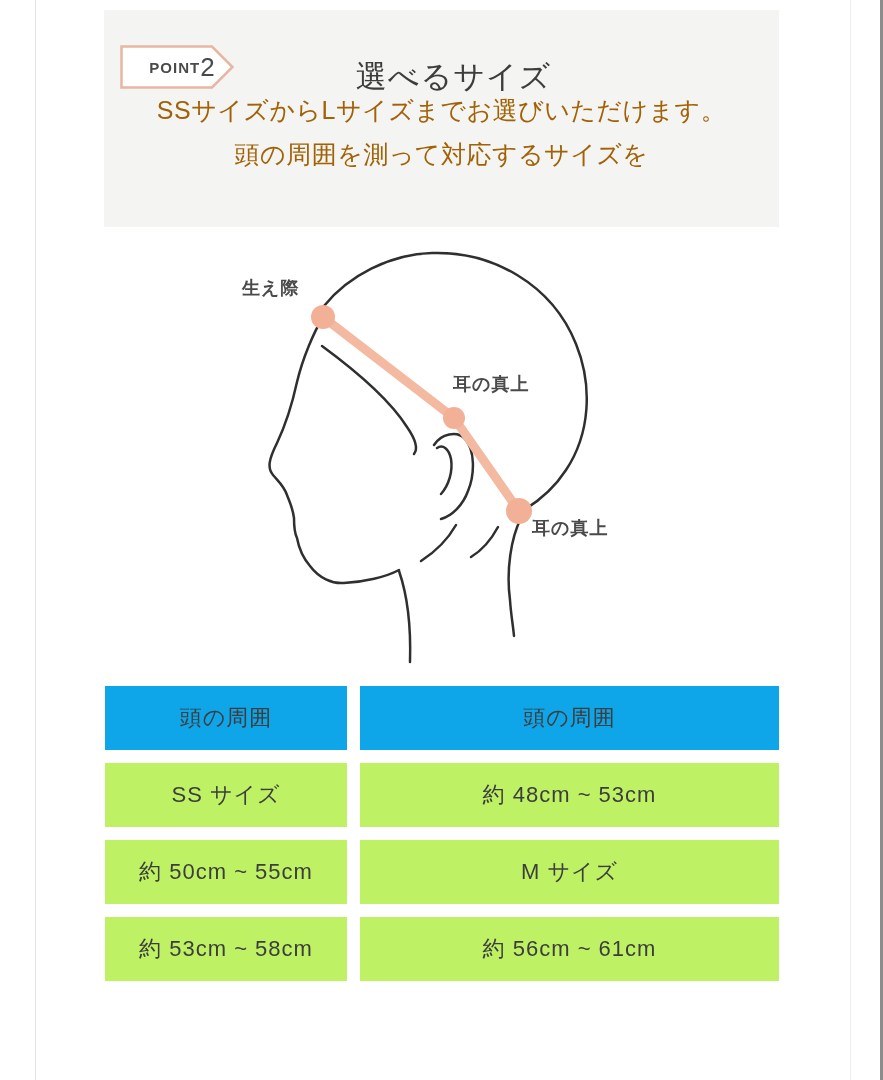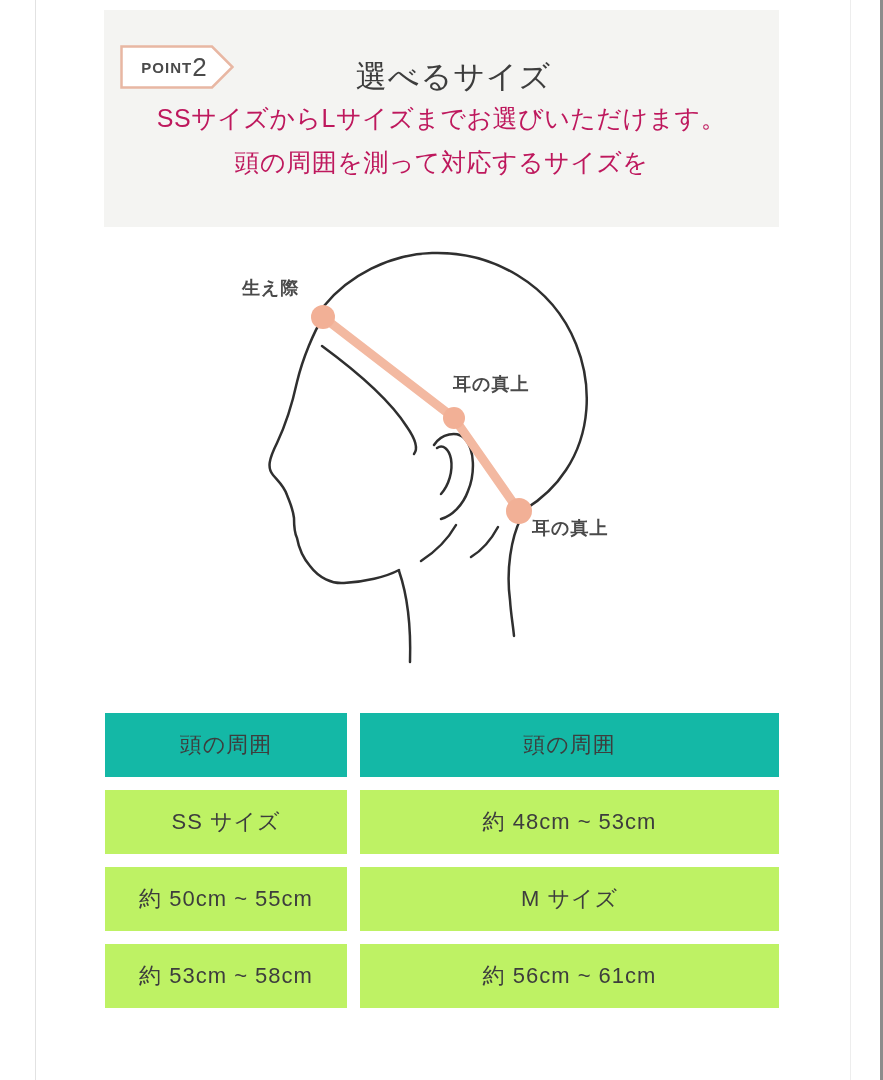--- a/index.html
+++ b/index.html
@@ -14,52 +14,52 @@
   .vline-right-dark{left:880px;width:3px;background:#8c8c8c;}
 
   
   .point-panel{
     position:absolute;left:104px;top:10px;width:675px;height:217px;
     background:#f4f4f2;
   }
   .badge{position:absolute;left:16px;top:35px;width:114px;height:44px;}
   .badge svg{position:absolute;left:0;top:0;}
   .badge-text{
-    position:absolute;left:8px;top:0;width:92px;height:44px;
+    position:absolute;left:16px;top:0;width:92px;height:44px;
     display:flex;align-items:center;justify-content:center;gap:0;
   }
   .badge-label{font-size:15px;font-weight:700;letter-spacing:1px;color:#4a4a4a;}
   .badge-number{font-size:26px;font-weight:400;color:#4a4a4a;line-height:1;}
   .panel-title{
     position:absolute;left:0;top:34px;width:100%;margin:12px;
     text-align:center;font-size:31px;font-weight:500;color:#3d3d3d;letter-spacing:1px;
   }
   .panel-desc{
-    position:absolute;left:0;top:86px;width:100%;margin:0;
-    text-align:center;font-size:25px;line-height:44px;color:#be185d;letter-spacing:0.5px;
+    position:absolute;left:0;top:78px;width:100%;margin:0;
+    text-align:center;font-size:25px;line-height:44px;color:#a16207;letter-spacing:0.5px;
   }
 
   
   .head-figure{position:absolute;left:180px;top:238px;width:510px;height:445px;margin:0;}
   .head-figure svg{position:absolute;left:0;top:0;}
   .fig-label{position:absolute;font-size:18px;color:#4a4a4a;letter-spacing:1px;white-space:nowrap;font-weight:bold;}
   .label-hairline{left:62px;top:38px;}
   .label-ear{left:273px;top:134px;}
   .label-nape{left:352px;top:278px;}
 
   
   .size-table{
     position:absolute;left:105px;top:686px;width:674px;
     display:grid;grid-template-columns:242px 419px;gap:13px;
   }
   .cell{
     height:64px;display:flex;align-items:center;justify-content:center;
     font-size:22px;color:#3d3d3d;letter-spacing:1px;
   }
-  .cell.head{background:#14b8a6;margin-top:27px;}
+  .cell.head{background:#0ea5e9;}
   .cell.body{background:#bef264;}
 </style>
 </head>
 <body>
 
 <div class="screen">
 
   <div class="vline vline-left"></div>
   <div class="vline vline-right-faint"></div>
   <div class="vline vline-right-dark"></div>

